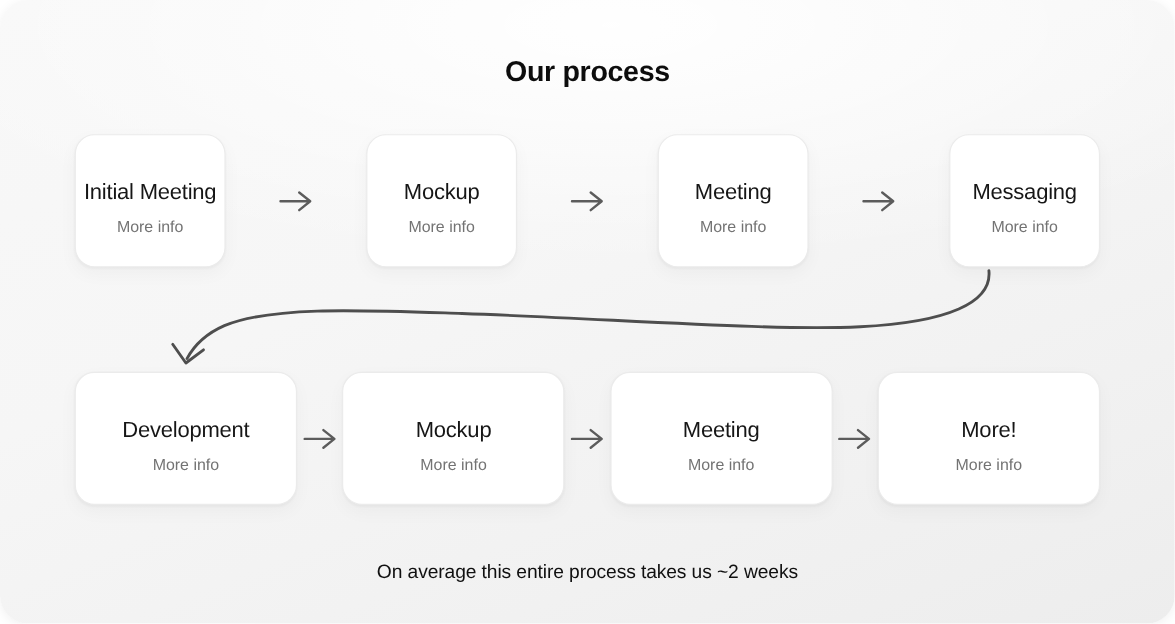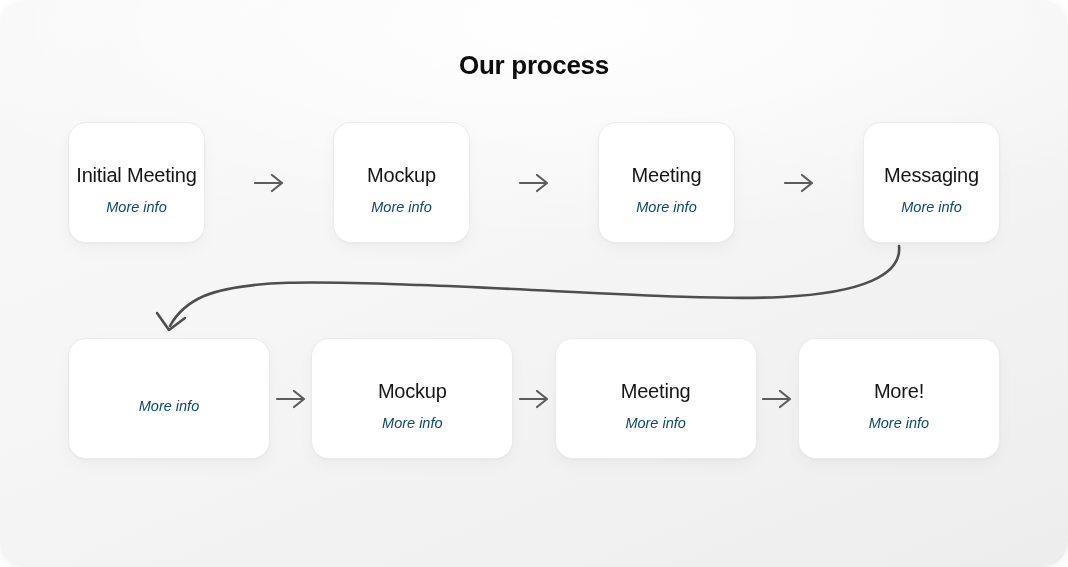--- a/index.html
+++ b/index.html
@@ -79,24 +79,23 @@
   }
   .card-title {
     font-size: 20px;
     font-weight: 500;
     color: #161616;
     letter-spacing: -0.2px;
   }
   .more-info {
     font-size: 14.5px;
     font-weight: 500;
-    color: #0c4a6e;
+    color: #737373;
     text-decoration: none;
     cursor: pointer;
-    font-style: italic;
   }
   .arrow-icon {
     flex: none;
     display: block;
   }
   .curve-layer {
     position: absolute;
     inset: 0;
     pointer-events: none;
   }
@@ -162,20 +161,21 @@
         <div class="card-title">Messaging</div>
         <a class="more-info">More info</a>
       </div>
 
     </div>
 
     <div class="row second">
 
       <div class="card">
         <div class="badge">5</div>
+        <div class="card-title">Development</div>
         <a class="more-info">More info</a>
       </div>
 
       <svg class="arrow-icon" width="32" height="22" viewBox="0 0 32 22">
         <path d="M 2 11 H 28 M 19 3 L 29 11 L 19 19" stroke="#5c5c5c" stroke-width="2.2" stroke-linecap="round" stroke-linejoin="round" fill="none"></path>
       </svg>
 
       <div class="card">
         <div class="badge">6</div>
         <div class="card-title">Mockup</div>
@@ -197,15 +197,16 @@
       </svg>
 
       <div class="card">
         <div class="badge">8</div>
         <div class="card-title">More!</div>
         <a class="more-info">More info</a>
       </div>
 
     </div>
 
+    <div class="footer-note">On average this entire process takes us ~2 weeks</div>
 
   </div>
 </div>
 
 </body></html>

